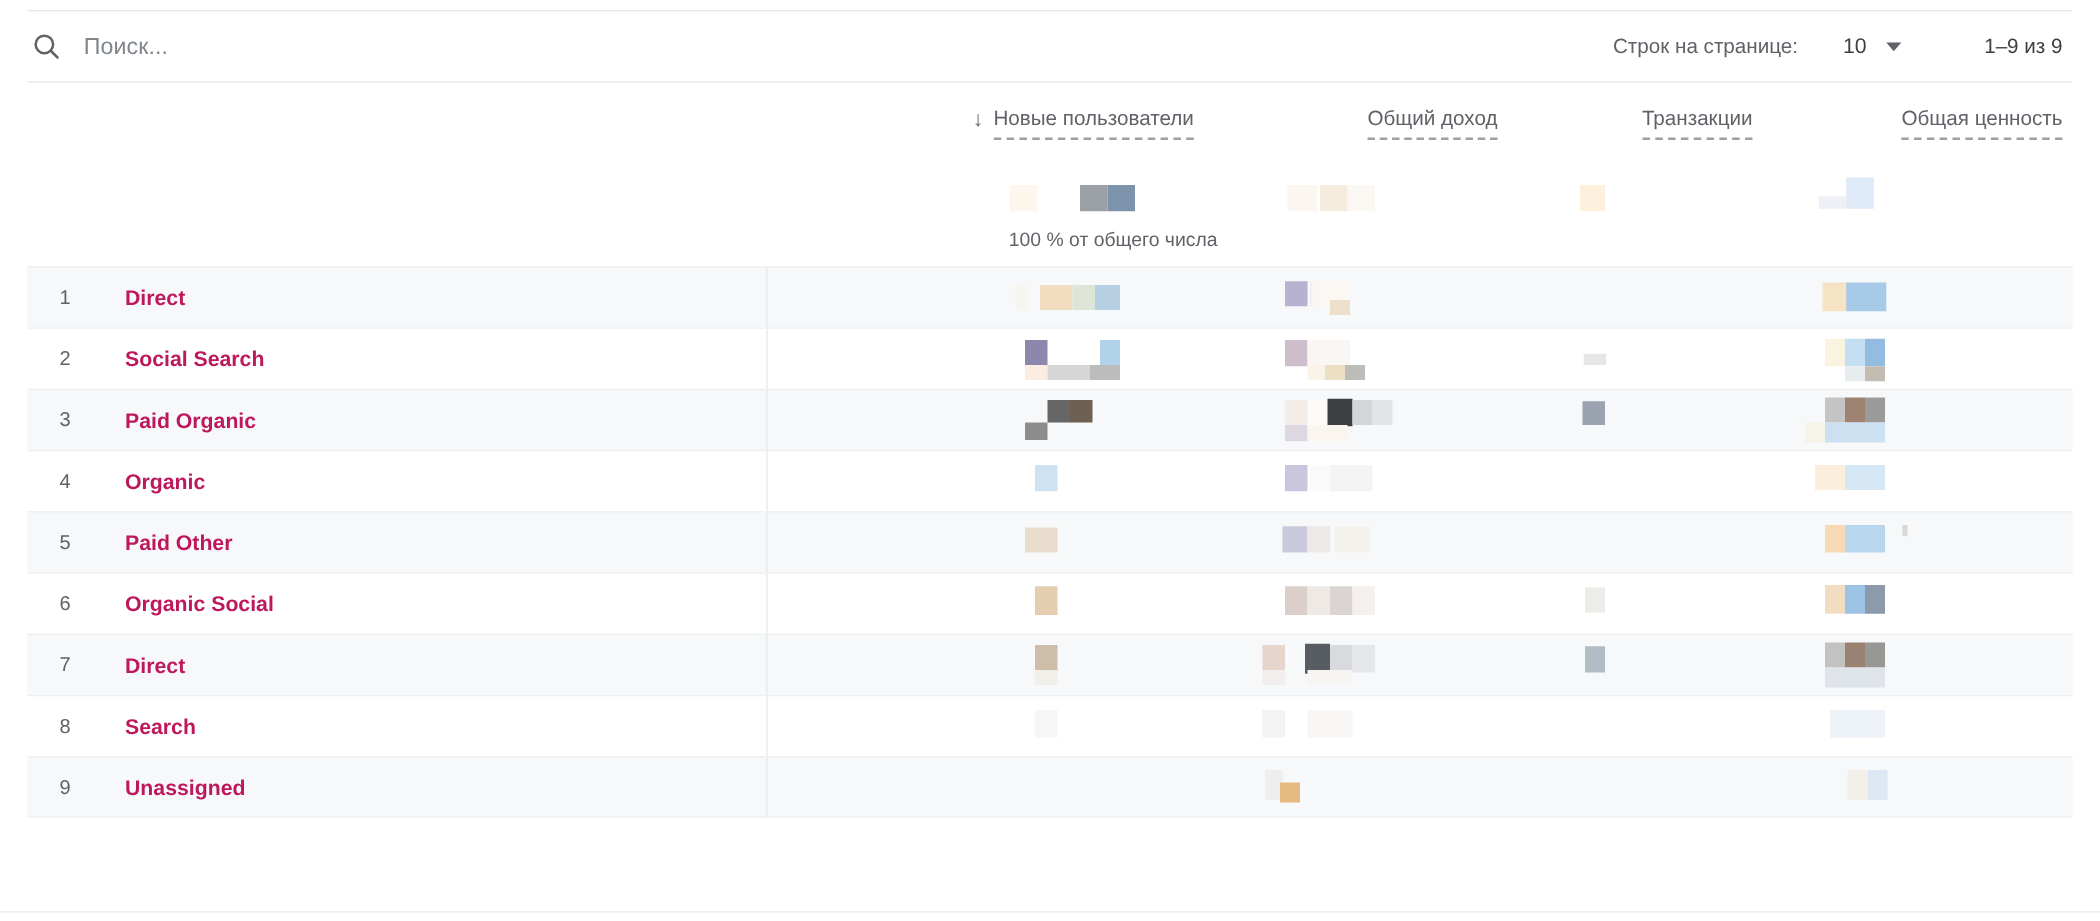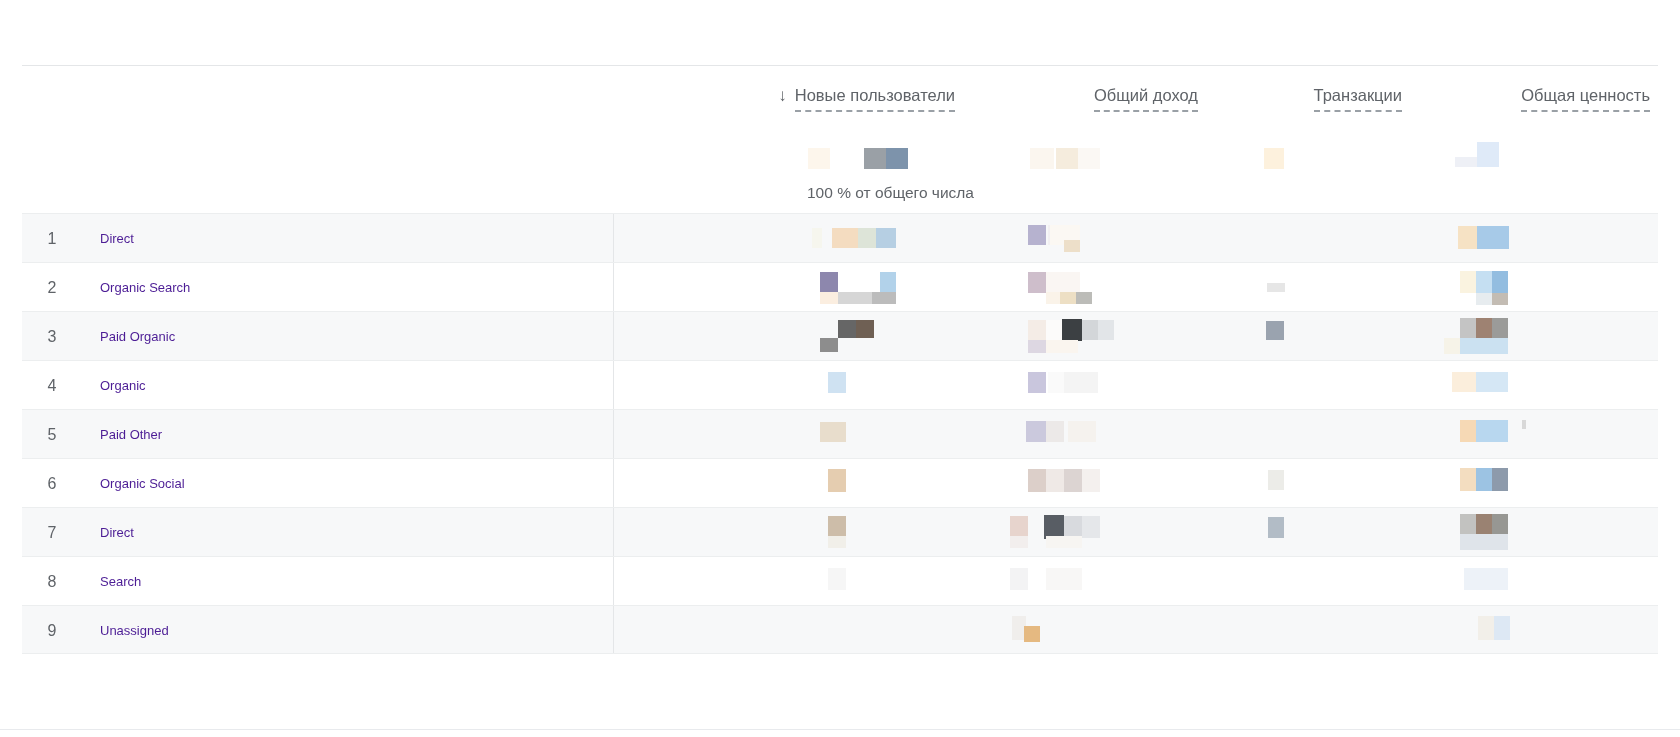--- a/index.html
+++ b/index.html
@@ -208,23 +208,24 @@
     justify-content: center;
     font-size: 16px;
     color: #5f6368;
   }
   .row-name {
     position: absolute;
     left: 78px; top: 0;
     height: 49px;
     display: flex;
     align-items: center;
-    font-size: 13px;
-    color: #4c1d95;
-    white-space: nowrap;
+    font-size: 17px;
+    color: #be185d;
+    white-space: nowrap;
+    font-weight: bold;
   }
   .cells {
     position: absolute;
     left: 591px; top: 0; right: 0; bottom: 0;
   }
 
   
   .redacted {
     position: absolute;
     display: block;
@@ -249,20 +250,39 @@
     width: 1680px;
     height: 1px;
     background: #e8eaed;
   }
 </style>
 </head>
 <body>
 
 <div class="report">
 
+  <div class="toolbar">
+
+    <div class="search-wrap">
+      <svg class="search-icon" viewBox="0 0 24 24">
+        <path fill="none" stroke="#5f6368" stroke-width="2" d="M10.5 3.5a7 7 0 1 0 0 14 7 7 0 0 0 0-14z"></path>
+        <path fill="none" stroke="#5f6368" stroke-width="2" stroke-linecap="round" d="M15.6 15.6 L21 21"></path>
+      </svg>
+      <span class="search-placeholder">Поиск...</span>
+    </div>
+
+    <div class="toolbar-right">
+      <span class="rows-label">Строк на странице:</span>
+      <div class="rows-select">
+        <span class="rows-value">10</span>
+        <span class="caret"></span>
+      </div>
+      <span class="range-label">1–9 из 9</span>
+    </div>
+  </div>
 
   <div class="tbl">
 
     <div class="thead">
 
 
       <div class="metric-heads">
 
         <div class="mhead" style="right:703px;">
           <span class="sort-arrow">↓</span>
@@ -314,21 +334,21 @@
           <span class="px" style="right:578px;top:11px;width:30px;height:20px;background:#fbf8f3;"></span>
           <span class="px" style="right:578px;top:26px;width:16px;height:12px;background:#eddfc9;"></span>
           <span class="px" style="right:180px;top:12px;width:20px;height:23px;background:#f6e2c4;"></span>
           <span class="px" style="right:149px;top:12px;width:32px;height:23px;background:#a7cae8;"></span>
         </div>
       </div>
 
       <div class="row">
         <div class="rule"></div>
         <div class="row-idx">2</div>
-        <div class="row-name">Organic Search</div>
+        <div class="row-name">Social Search</div>
         <div class="cells">
           <span class="px" style="right:820px;top:9px;width:18px;height:21px;background:#8d87ad;"></span>
           <span class="px" style="right:820px;top:29px;width:18px;height:12px;background:#fbeee0;"></span>
           <span class="px" style="right:786px;top:29px;width:34px;height:12px;background:#d6d6d6;"></span>
           <span class="px" style="right:762px;top:9px;width:16px;height:21px;background:#b2d2ea;"></span>
           <span class="px" style="right:762px;top:29px;width:24px;height:12px;background:#bcbcbc;"></span>
           <span class="px" style="right:612px;top:9px;width:18px;height:21px;background:#cebecb;"></span>
           <span class="px" style="right:578px;top:9px;width:34px;height:21px;background:#faf6f3;"></span>
           <span class="px" style="right:598px;top:29px;width:14px;height:12px;background:#faf3e9;"></span>
           <span class="px" style="right:582px;top:29px;width:16px;height:12px;background:#eddfc4;"></span>

